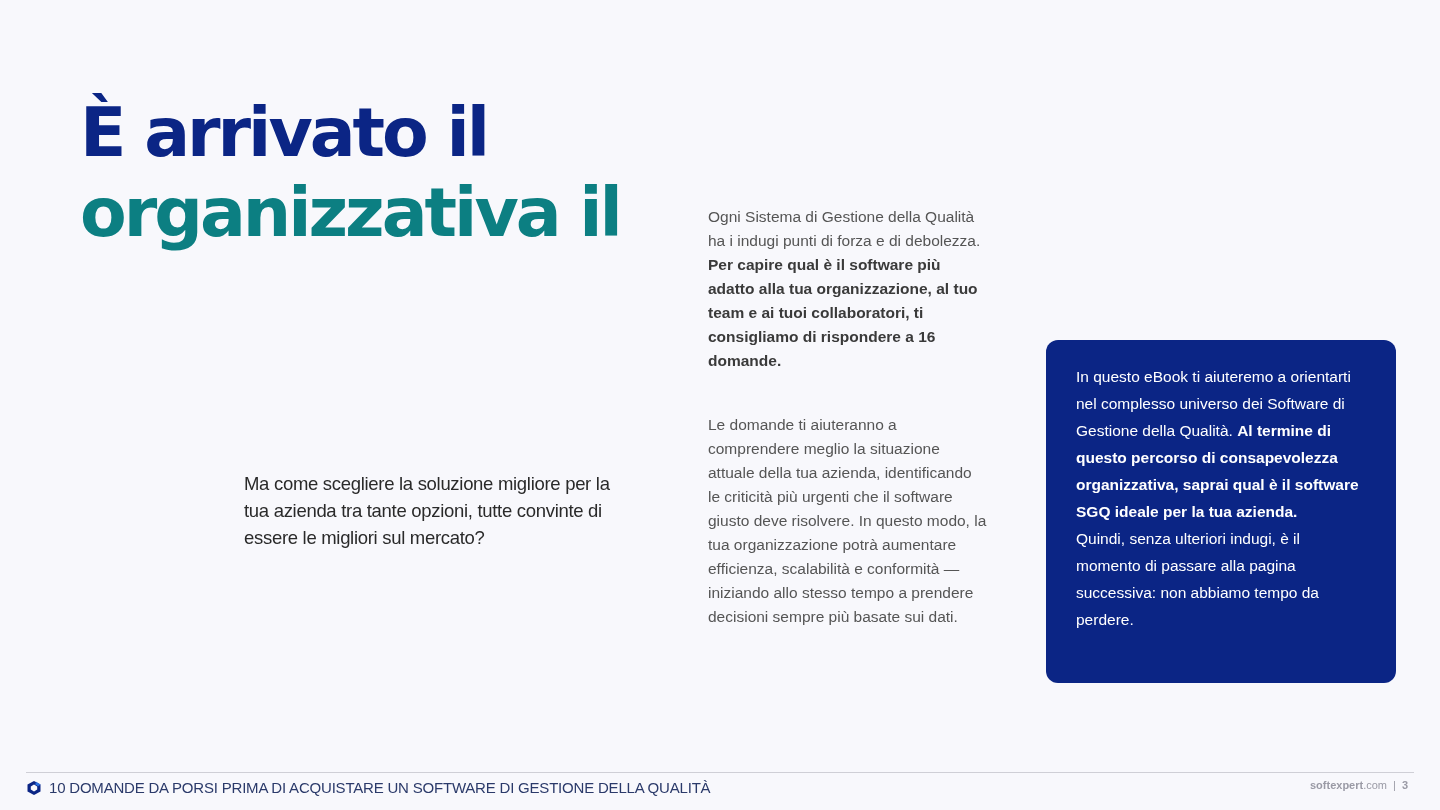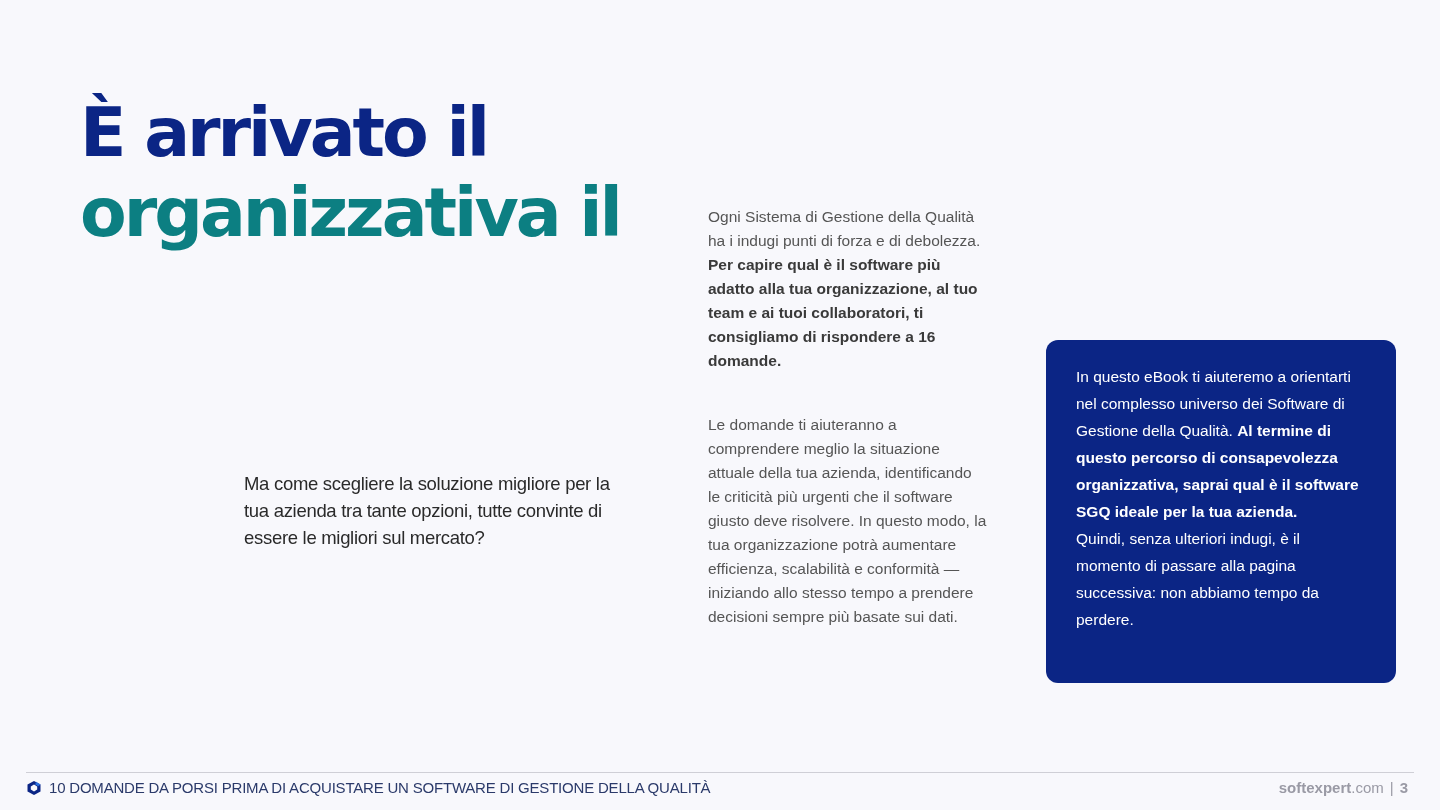--- a/index.html
+++ b/index.html
@@ -54,21 +54,21 @@
       position: absolute; left: 26px; top: 779px;
       display: flex; align-items: center; gap: 7px;
     }
     .footer-logo { width: 16px; height: 16px; }
     .footer-title {
       font-size: 15px; color: #2b3a6a; letter-spacing: -0.2px;
       text-transform: uppercase;
     }
     .footer-right {
       position: absolute; right: 32px; top: 779px;
-      font-size: 15px; color: #9a9aa5;
+      font-size: 11px; color: #9a9aa5;
       display: flex; align-items: center; gap: 6px;
     }
     .footer-right .brand b { font-weight: bold; color: #9a9aa5; }
     .footer-right .sep { color: #9a9aa5; }
     .footer-right .pagenum { font-weight: bold; color: #9a9aa5; }
   </style>
 </head>
 <body>
 
 <div class="page">

